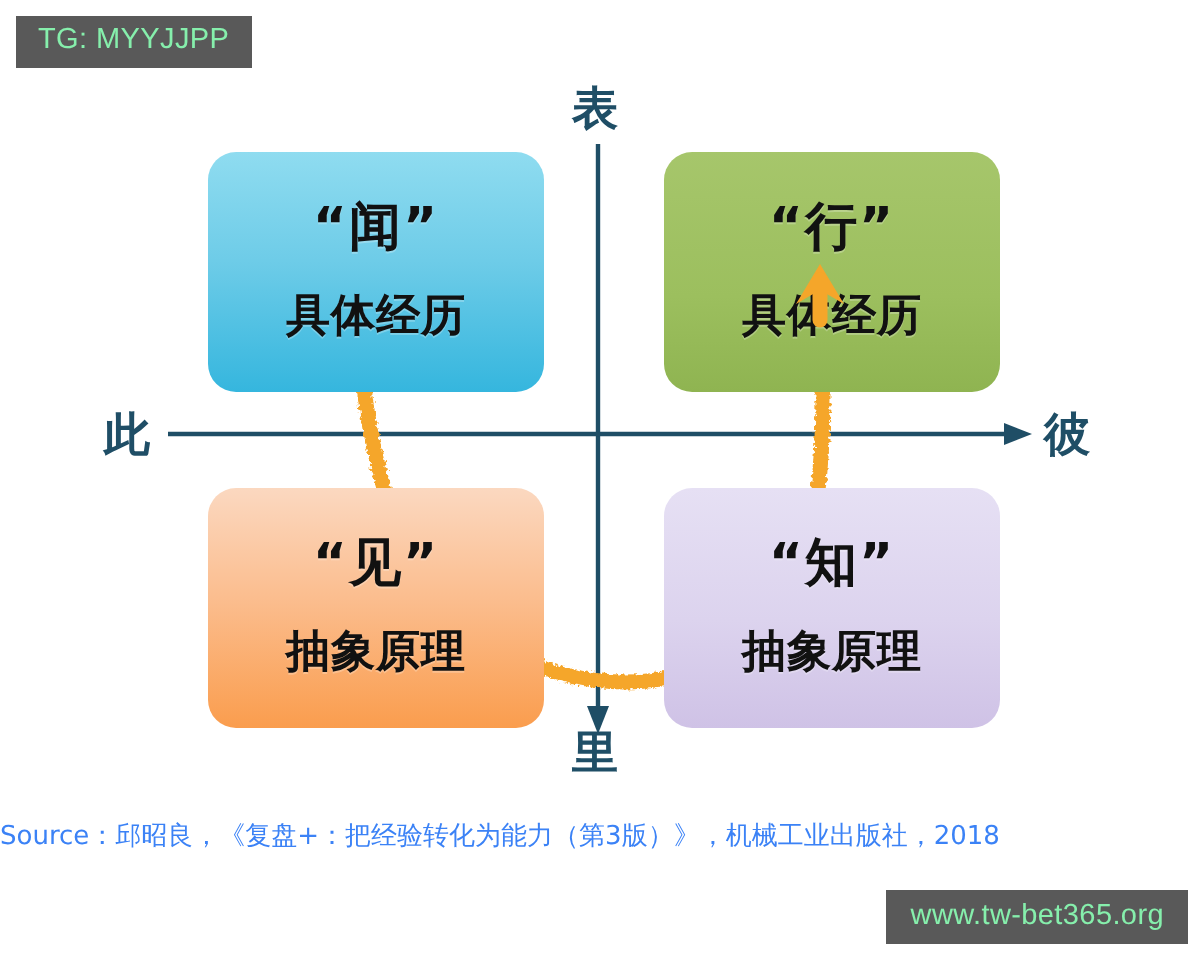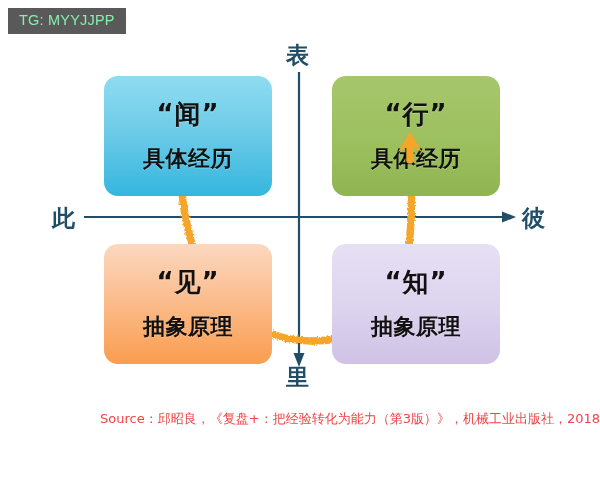--- a/index.html
+++ b/index.html
@@ -134,27 +134,26 @@
     z-index: 5;
     pointer-events: none;
   }
 
   
   #source-caption {
     position: absolute;
     left: 0;
     right: 0;
     top: 411px;
-    text-align: right;
-    color: #ef4444;
+    text-align: left;
+    color: #3b82f6;
     font-size: 13px;
     line-height: 1.3;
     font-family: "DejaVu Sans", "Liberation Sans", sans-serif;
     white-space: nowrap;
-    padding-left: 12px;
   }
 </style>
 </head>
 <body>
 
 <div id="canvas">
 
   <svg id="axes-svg" viewBox="0 0 600 480" xmlns="http://www.w3.org/2000/svg">
 
     <line x1="299" y1="72" x2="299" y2="357" stroke="#1F4E66" stroke-width="2.2"></line>
@@ -204,14 +203,15 @@
   </svg>
 
   <div class="axis-label" id="axis-label-top">表</div>
   <div class="axis-label" id="axis-label-bottom">里</div>
   <div class="axis-label" id="axis-label-left">此</div>
   <div class="axis-label" id="axis-label-right">彼</div>
 
   <div id="source-caption">Source：邱昭良，《复盘+：把经验转化为能力（第3版）》，机械工业出版社，2018</div>
 
   <div class="badge" id="tg-badge">TG: MYYJJPP</div>
+  <div class="badge" id="site-badge">www.tw-bet365.org</div>
 
 </div>
 
 </body></html>

